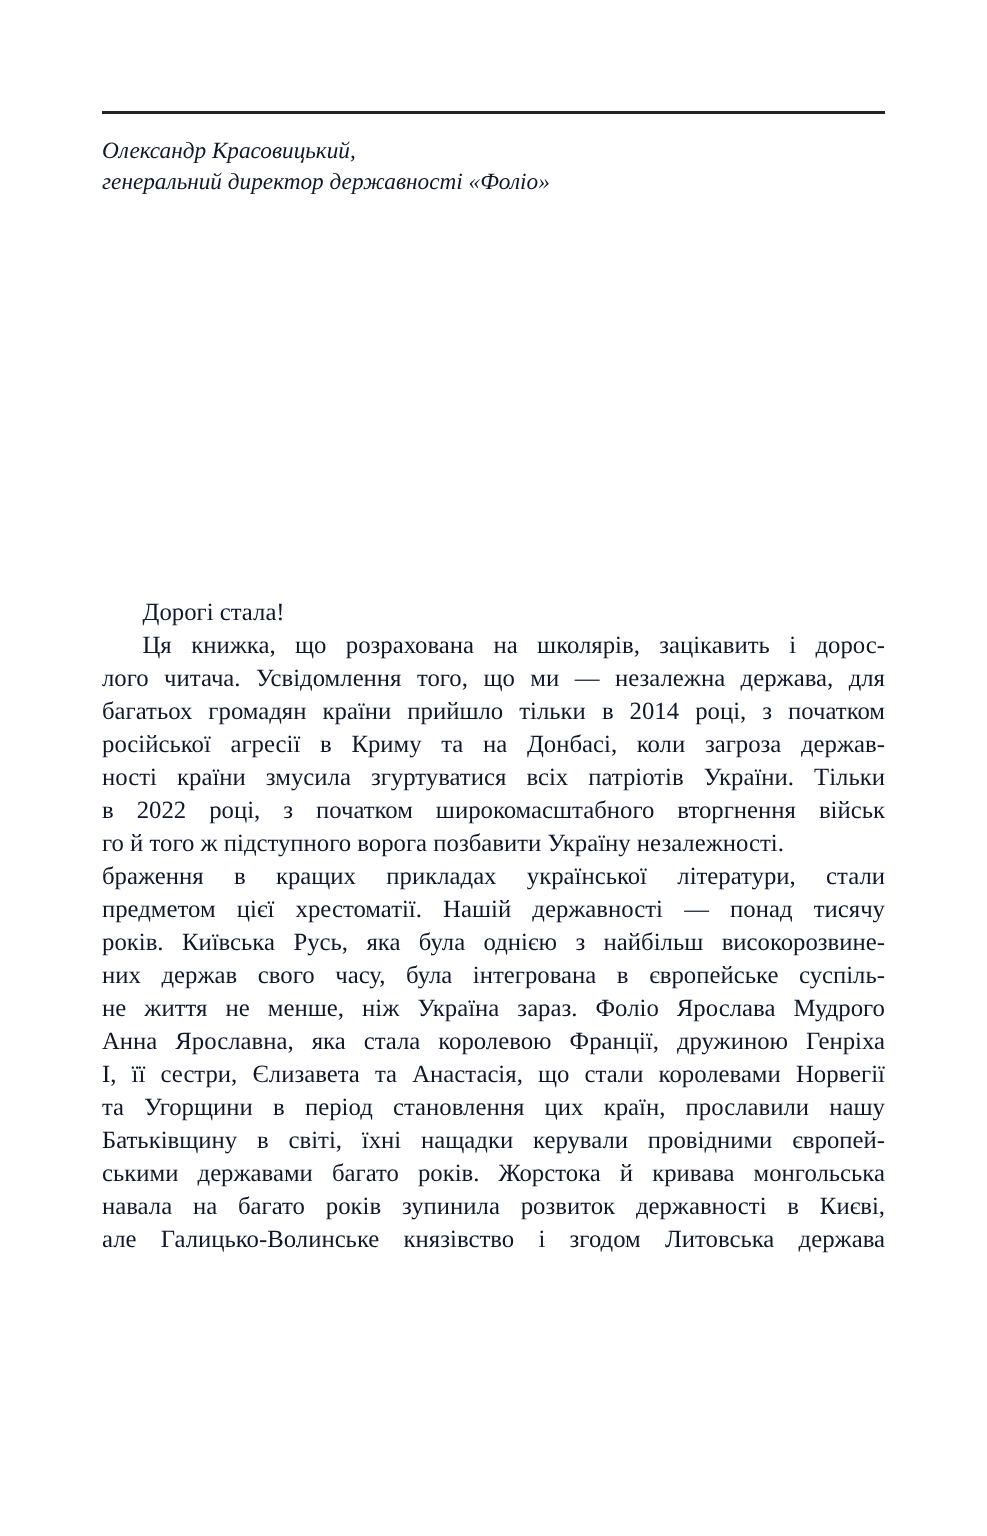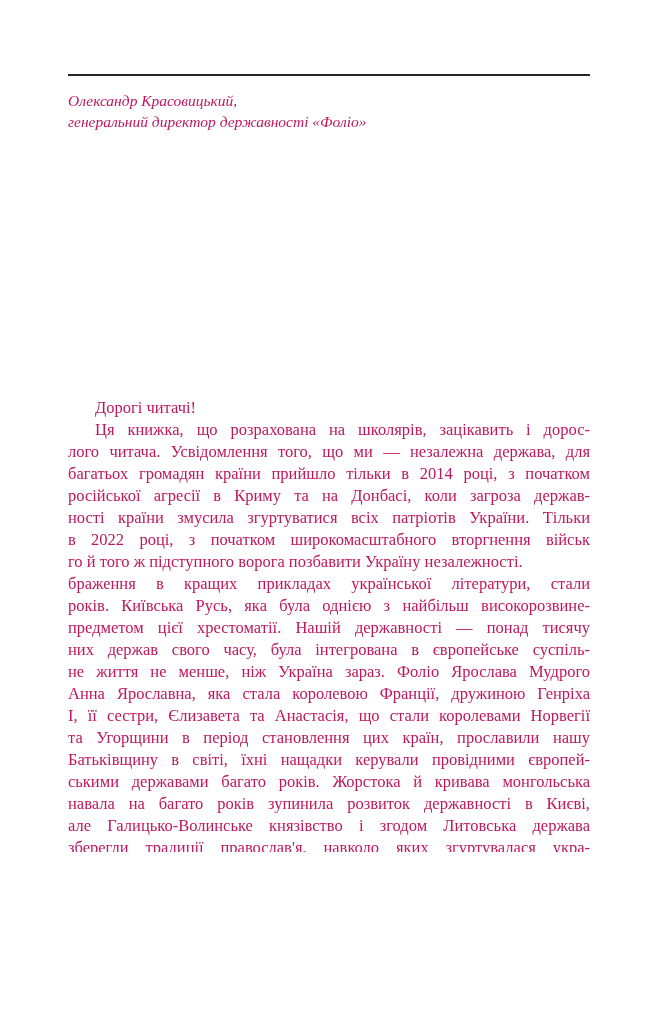--- a/index.html
+++ b/index.html
@@ -6,21 +6,21 @@
     margin: 0;
     padding: 0;
     background: #ffffff;
   }
   .page {
     position: relative;
     width: 658px;
     height: 852px;
     background: #ffffff;
     font-family: "Liberation Serif", "DejaVu Serif", serif;
-    color: #be185d;
+    color: #0f172a;
     overflow: hidden;
   }
   .rule {
     position: absolute;
     left: 68px;
     top: 74px;
     width: 522px;
     height: 0;
     border-top: 2px solid #242424;
   }
@@ -67,40 +67,39 @@
 <div class="page">
 
   <div class="rule"></div>
 
   <div class="author-block">
     <div class="author-line">Олександр Красовицький,</div>
     <div class="author-line">генеральний директор державності «Фоліо»</div>
   </div>
 
   <div class="text-block">
-    <div class="line end indent">Дорогі читачі!</div>
+    <div class="line end indent">Дорогі стала!</div>
 
     <div class="line indent">Ця книжка, що розрахована на школярів, зацікавить і дорос-</div>
     <div class="line">лого читача. Усвідомлення того, що ми — незалежна держава, для</div>
     <div class="line">багатьох громадян країни прийшло тільки в 2014 році, з початком</div>
     <div class="line">російської агресії в Криму та на Донбасі, коли загроза держав-</div>
     <div class="line">ності країни змусила згуртуватися всіх патріотів України. Тільки</div>
     <div class="line">в 2022 році, з початком широкомасштабного вторгнення військ</div>
     <div class="line end">го й того ж підступного ворога позбавити Україну незалежності.</div>
 
     <div class="line">браження в кращих прикладах української літератури, стали</div>
+    <div class="line">предметом цієї хрестоматії. Нашій державності — понад тисячу</div>
     <div class="line">років. Київська Русь, яка була однією з найбільш високорозвине-</div>
-    <div class="line">предметом цієї хрестоматії. Нашій державності — понад тисячу</div>
     <div class="line">них держав свого часу, була інтегрована в європейське суспіль-</div>
     <div class="line">не життя не менше, ніж Україна зараз. Фоліо Ярослава Мудрого</div>
     <div class="line">Анна Ярославна, яка стала королевою Франції, дружиною Генріха</div>
     <div class="line">I, її сестри, Єлизавета та Анастасія, що стали королевами Норвегії</div>
     <div class="line">та Угорщини в період становлення цих країн, прославили нашу</div>
     <div class="line">Батьківщину в світі, їхні нащадки керували провідними європей-</div>
     <div class="line">ськими державами багато років. Жорстока й кривава монгольська</div>
     <div class="line">навала на багато років зупинила розвиток державності в Києві,</div>
     <div class="line">але Галицько-Волинське князівство і згодом Литовська держава</div>
-    <div class="line">зберегли традиції православ'я, навколо яких згуртувалася укра-</div>
   </div>
 
   <div class="page-number">3</div>
 
 </div>
 
 </body></html>

